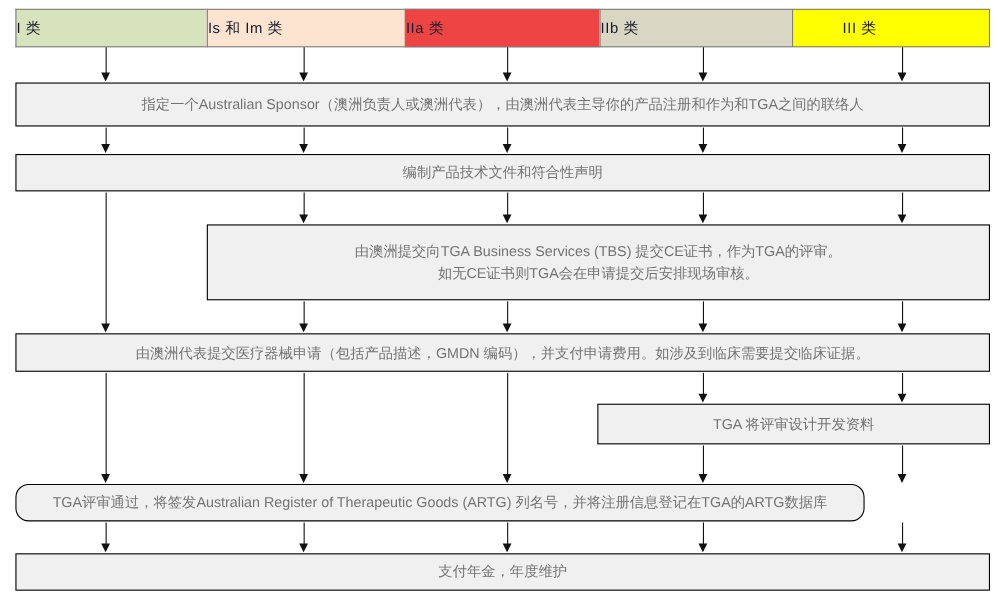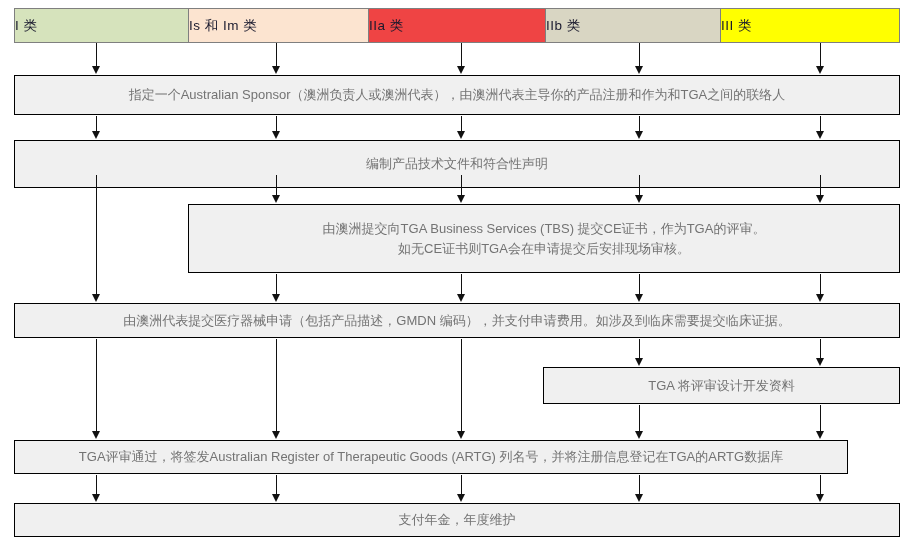--- a/index.html
+++ b/index.html
@@ -94,42 +94,42 @@
       </div>
       <div class="hdr-cell" style="background: rgb(252, 228, 208); width: 180px;">
         <span>Is 和 Im 类</span>
       </div>
       <div class="hdr-cell" style="background: #ef4444; width: 177px;">
         <span>IIa 类</span>
       </div>
       <div class="hdr-cell" style="background: rgb(217, 214, 195); width: 175px;">
         <span>IIb 类</span>
       </div>
-      <div class="hdr-cell" style="background: rgb(255, 255, 0); width: 180px;">
+      <div class="hdr-cell" style="background: rgb(255, 255, 0); width: 180px; padding-left: 45px;">
         <span>III 类</span>
       </div>
     </div>
   <div id="boxes-layer">
       <div class="pbox" style="left: 14px; top: 75px; width: 886px; height: 40px;">
         <span class="ln">指定一个Australian Sponsor（澳洲负责人或澳洲代表），由澳洲代表主导你的产品注册和作为和TGA之间的联络人</span>
       </div>
-      <div class="pbox" style="left: 14px; top: 140px; width: 886px; height: 48px;">
+      <div class="pbox" style="left: 14px; top: 140px; width: 886px; height: 34px;">
         <span class="ln">编制产品技术文件和符合性声明</span>
       </div>
       <div class="pbox" style="left: 188px; top: 204px; width: 712px; height: 69px;">
         <span class="ln">由澳洲提交向TGA Business Services (TBS) 提交CE证书，作为TGA的评审。</span>
         <span class="ln">如无CE证书则TGA会在申请提交后安排现场审核。</span>
       </div>
       <div class="pbox" style="left: 14px; top: 303px; width: 886px; height: 35px;">
         <span class="ln">由澳洲代表提交医疗器械申请（包括产品描述，GMDN 编码），并支付申请费用。如涉及到临床需要提交临床证据。</span>
       </div>
       <div class="pbox" style="left: 543px; top: 367px; width: 357px; height: 37px;">
         <span class="ln">TGA 将评审设计开发资料</span>
       </div>
-      <div class="pbox" style="left: 14px; top: 440px; width: 834px; height: 34px;">
+      <div class="pbox" style="left: 14px; top: 440px; width: 772px; height: 34px; border-radius: 12px;">
         <span class="ln">TGA评审通过，将签发Australian Register of Therapeutic Goods (ARTG) 列名号，并将注册信息登记在TGA的ARTG数据库</span>
       </div>
       <div class="pbox" style="left: 14px; top: 503px; width: 886px; height: 34px;">
         <span class="ln">支付年金，年度维护</span>
       </div>
     </div>
   <div id="conn-layer">
       <div class="conn" style="left: 92px; top: 43px; height: 31px;">
         <div class="stem" style="height: 24px;"></div>
         <div class="head"></div>

